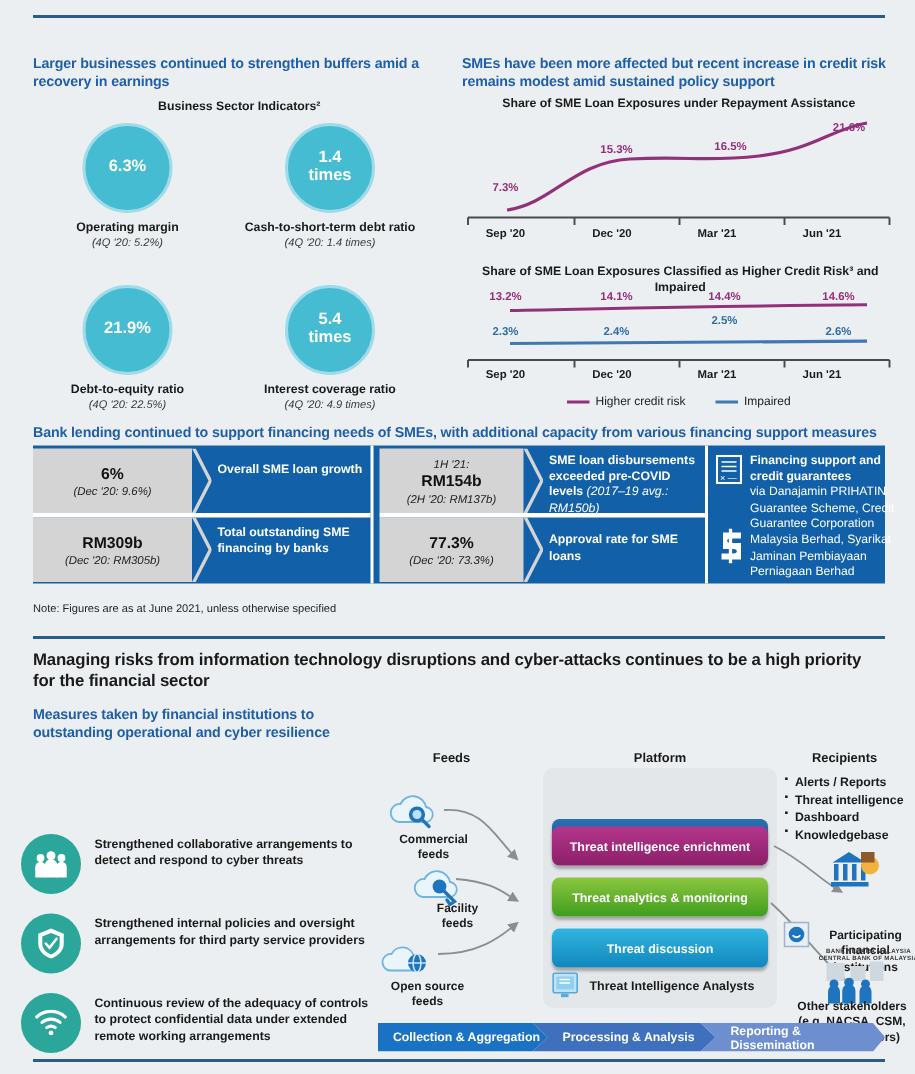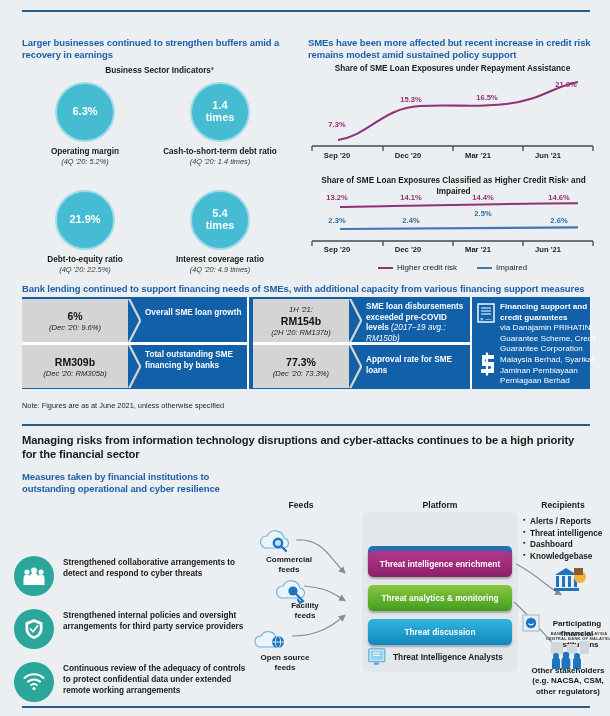--- a/index.html
+++ b/index.html
@@ -432,14 +432,30 @@
       <path d="M4,29 L4,21 a4,4 0 0 1 8,0 L12,29 Z" fill="#1f74c0"></path>
     <circle cx="18" cy="15" r="3.2" fill="#1f74c0"></circle>
       <path d="M13.5,29 L13.5,20.5 a4.4,4.4 0 0 1 8.8,0 L22.3,29 Z" fill="#1f74c0"></path>
     <circle cx="29" cy="16" r="3" fill="#1f74c0"></circle>
       <path d="M25,29 L25,21 a4,4 0 0 1 8,0 L33,29 Z" fill="#1f74c0"></path>
   </svg>
   <div class="reccap" style="left:527px;top:666px;width:82px;white-space:pre-line;">Other stakeholders
 (e.g. NACSA, CSM,
 other regulators)</div>
 
+  <div class="flow">
+    <svg width="338" height="19" viewBox="0 0 338 19" style="position:absolute;left:0;top:0;">
+      <polygon points="0,0 103,0 113,9.5 103,19 0,19" fill="#1a72c4"></polygon>
+      <polygon points="103,0 215,0 225,9.5 215,19 103,19 113,9.5" fill="#3f70bd"></polygon>
+      <polygon points="215,0 330,0 338,9.5 330,19 215,19 225,9.5" fill="#6d8fd0"></polygon>
+    </svg>
+    <div class="fseg" style="left:0;width:113px;">
+        <span>Collection &amp; Aggregation</span>
+      </div>
+    <div class="fseg" style="left:113px;width:112px;">
+        <span>Processing &amp; Analysis</span>
+      </div>
+    <div class="fseg" style="left:225px;width:113px;">
+        <span>Reporting &amp; Dissemination</span>
+      </div>
+  </div>
 
 </div>
 
 </body></html>

